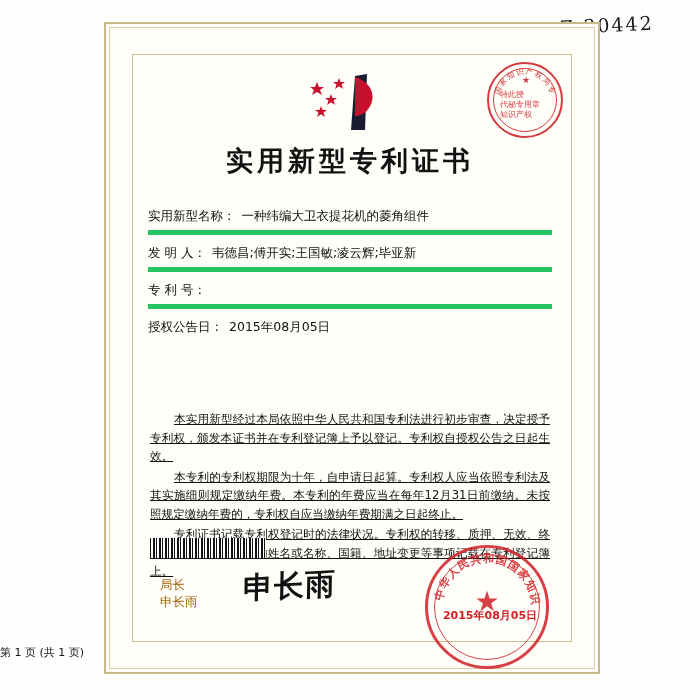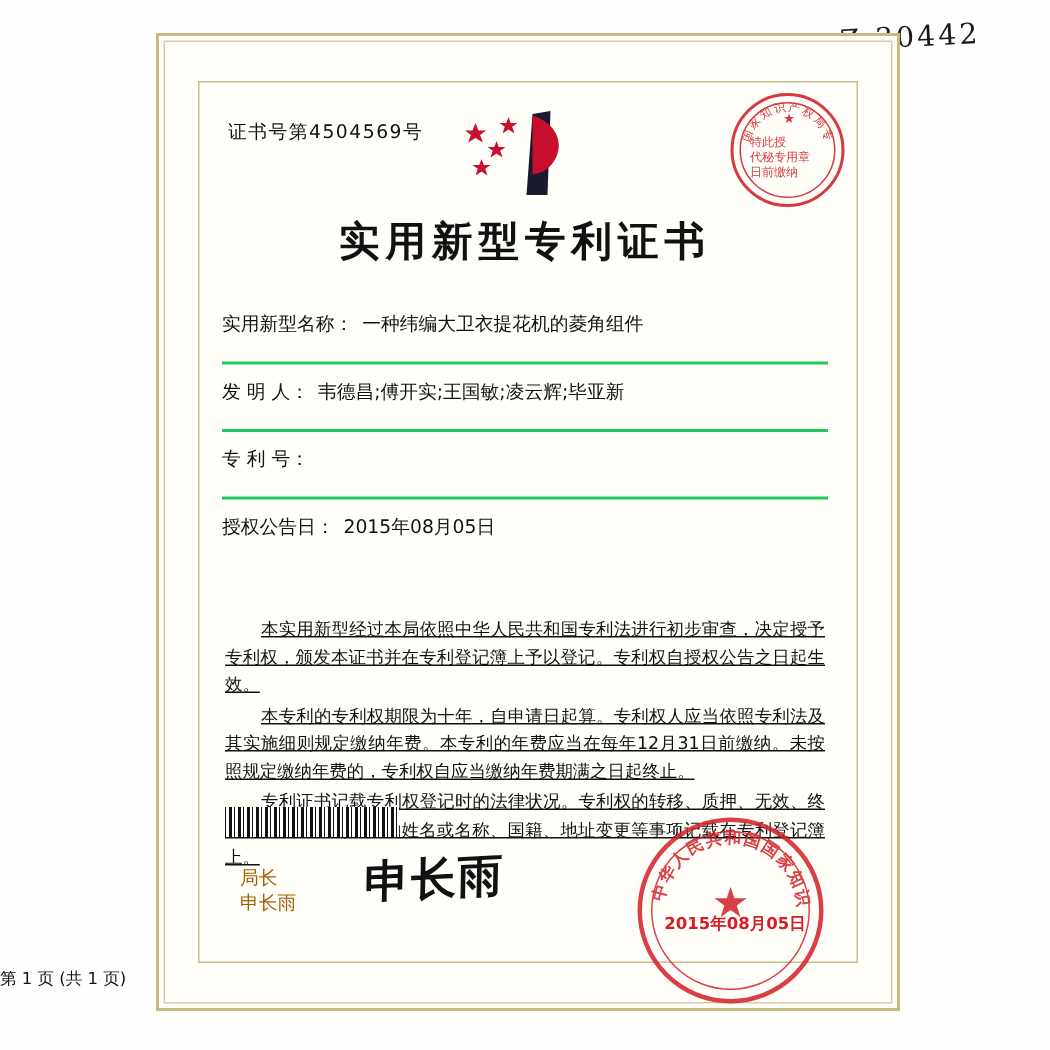--- a/index.html
+++ b/index.html
@@ -87,22 +87,22 @@
     font-size:12.5px;color:#111;
   }
   .field-label{
     white-space:pre;
     flex:0 0 auto;
   }
   .field-value{
     margin-left:6px;
   }
   .field-row.bordered{
-    border-bottom:2px solid #22c55e;
-    padding-bottom:16px;margin-bottom:10px;
+    border-bottom:5px solid #22c55e;
+    padding-bottom:5px;margin-bottom:10px;
   }
   
   .body-text{
     position:absolute;left:150px;top:410px;width:400px;
     font-size:11.6px;line-height:18.5px;color:#111;
     text-align:justify;
     text-decoration:underline;
   }
   .body-text p{margin:0 0 2px 0;text-indent:24px;}
   
@@ -155,21 +155,20 @@
 
 <div class="page">
 
   <div class="hand-code">Z 30442</div>
 
   <div class="frame-outer">
     <div class="frame-mid"></div>
     <div class="frame-inner"></div>
   </div>
 
-  <div class="cert-no">证书号第4504569号</div>
 
   <div class="logo">
     <svg width="90" height="62" viewBox="0 0 90 62">
       <path d="M50 4 L62 2 L60 58 L46 58 Z" fill="#1b1b2f"></path>
       <path d="M50 5 C66 10, 72 24, 64 36 C60 42, 54 44, 50 44 Z" fill="#c8102e"></path>
       <g fill="#c8102e">
         <polygon points="12,10 14,15 19,15 15,18 17,23 12,20 7,23 9,18 5,15 10,15"></polygon>
         <polygon points="26,22 27.5,26 32,26 28.5,28.5 30,33 26,30.3 22,33 23.5,28.5 20,26 24.5,26"></polygon>
         <polygon points="16,34 17.5,38 22,38 18.5,40.5 20,45 16,42.3 12,45 13.5,40.5 10,38 14.5,38"></polygon>
         <polygon points="34,6 35.5,10 40,10 36.5,12.5 38,17 34,14.3 30,17 31.5,12.5 28,10 32.5,10"></polygon>
@@ -184,21 +183,21 @@
           <path id="arcTop" d="M 10,36 A 26,26 0 0 1 62,36"></path>
         </defs>
       <text fill="#cf2026" font-size="7.6" letter-spacing="1.4">
         <textPath href="#arcTop" startOffset="6%">国家知识产权局专利局</textPath>
       </text>
     </svg>
     <div class="seal-star">★</div>
     <div class="seal-center">
       <div>特此授</div>
       <div>代秘专用章</div>
-      <div>日前缴纳</div>
+      <div>知识产权</div>
     </div>
   </div>
 
   <div class="title">实用新型专利证书</div>
 
   <div class="fields">
     <div class="field-row bordered">
       <span class="field-label">实用新型名称：</span>
       <span class="field-value">一种纬编大卫衣提花机的菱角组件</span>
     </div>

